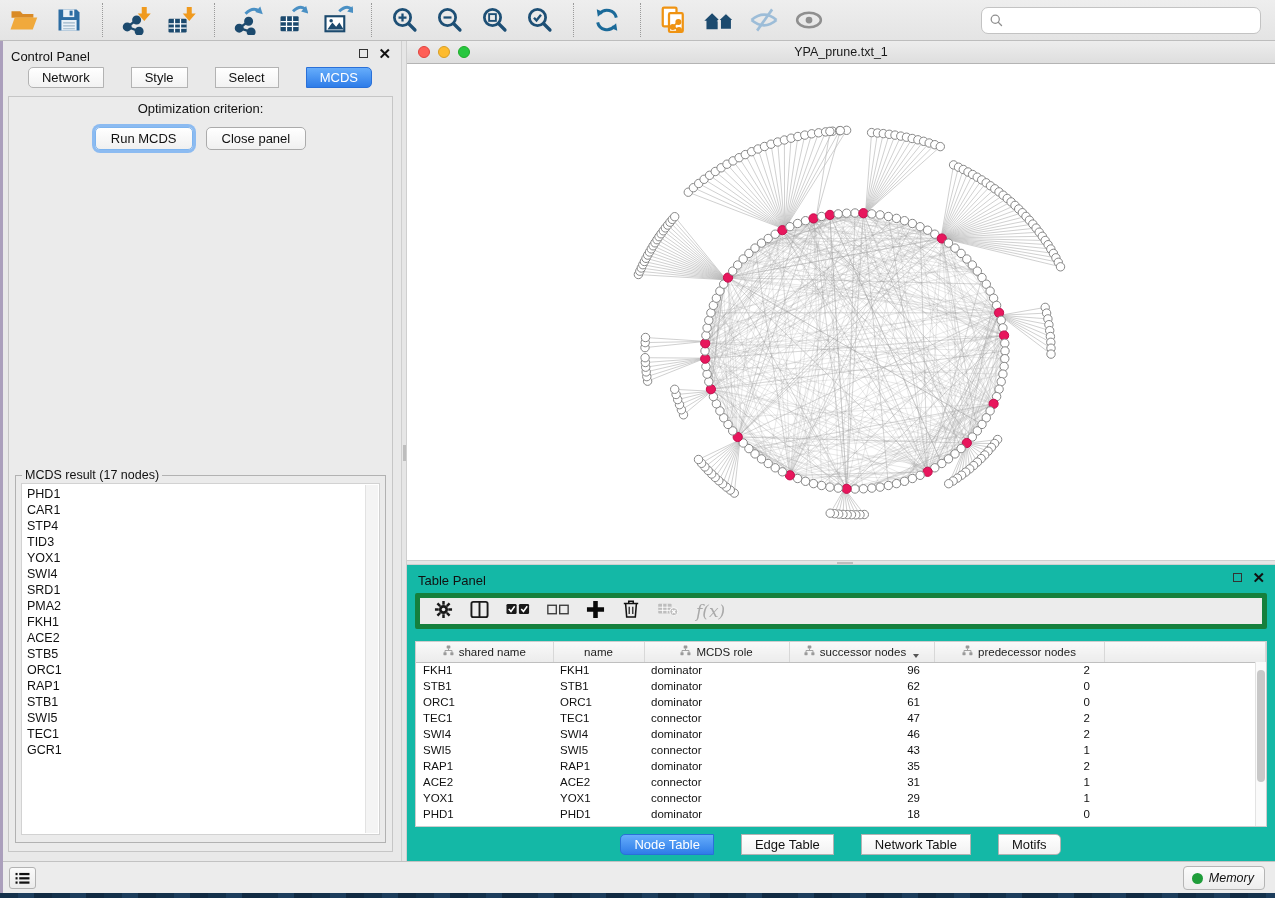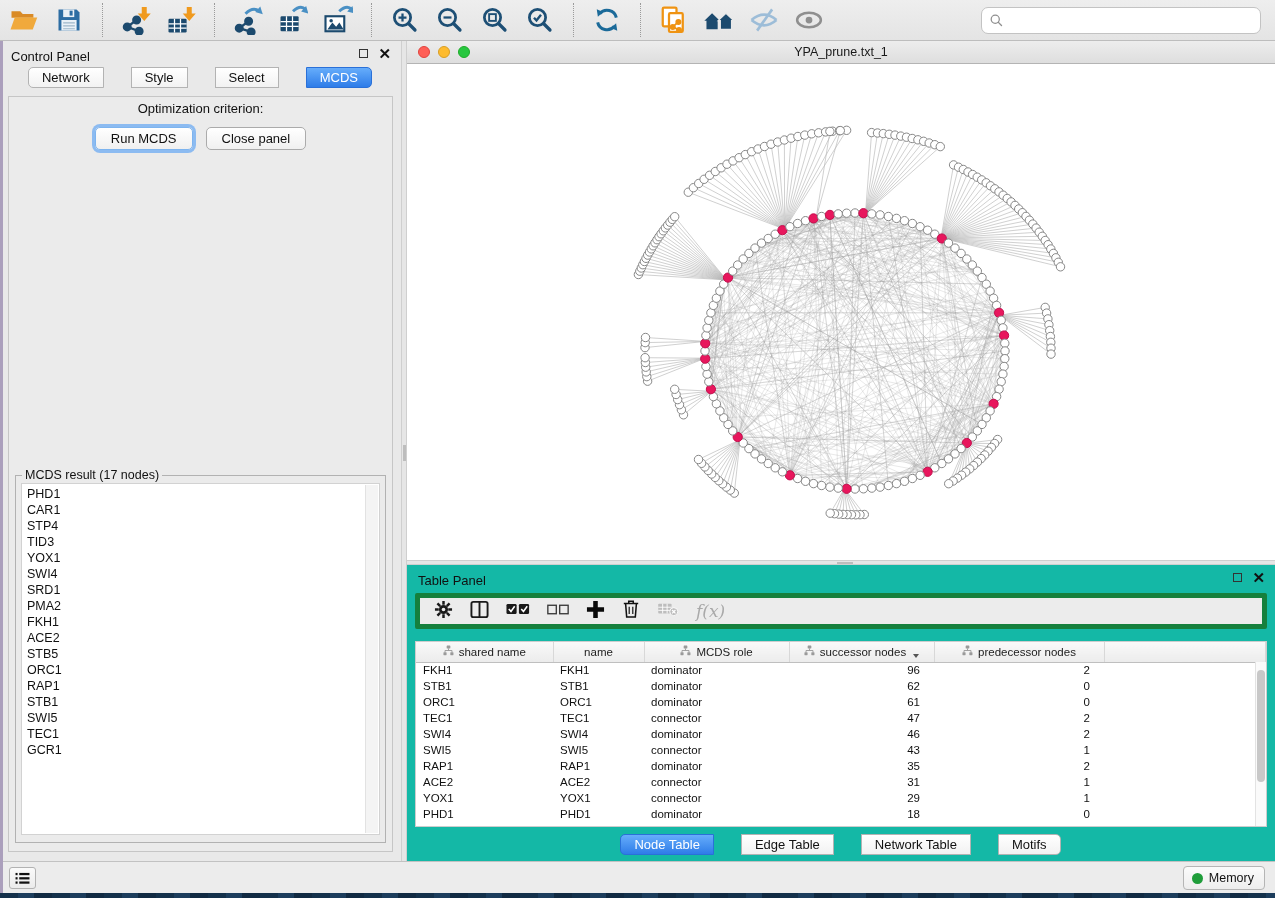--- a/index.html
+++ b/index.html
@@ -98,21 +98,21 @@
     border-top:4.5px solid #555; margin-left:2px; }
   .node-table td { height:16px; font-size:11.5px; color:#111; padding:0 7px; white-space:nowrap; overflow:hidden; }
   .node-table td.num { text-align:right; padding-right:14px; }
   .tbl-scrollbar { position:absolute; right:0; top:20px; bottom:0; width:11px; background:#fafafa;
     border-left:1px solid #e3e3e3; }
   .tbl-thumb { position:absolute; left:1px; right:1px; top:8px; height:112px; background:#c8c8c8; border-radius:5px; }
   .tp-tabs { position:absolute; left:0; right:0; bottom:6px; display:flex; justify-content:center; }
 
   
   .status-bar { position:absolute; left:0; top:861px; width:1275px; height:32px; background:#ececec;
-    border-top:1px solid #c2c2c2; }
+    border-top:1px solid #c2c2c2;font-style:italic; }
   .status-btn { position:absolute; left:9px; top:5px; width:27px; height:22px; background:linear-gradient(#fafafa,#ebebeb);
     border:1px solid #b2b2b2; border-radius:3px; display:flex; align-items:center; justify-content:center; }
   .memory-btn { position:absolute; right:10px; top:4px; height:24px; padding:0 10px 0 8px;
     background:linear-gradient(#fbfbfb,#ededed); border:1px solid #b5b5b5; border-radius:4px;
     display:flex; align-items:center; gap:6px; font-size:12.5px; color:#111; }
   .mem-dot { width:11px; height:11px; border-radius:50%; }
   .desktop-strip { position:absolute; left:0; top:893px; width:1275px; height:5px;
     background:repeating-linear-gradient(90deg,#14314b 0 18px,#1c3d5c 18px 34px,#112a42 34px 52px); }
 </style>
 </head>

